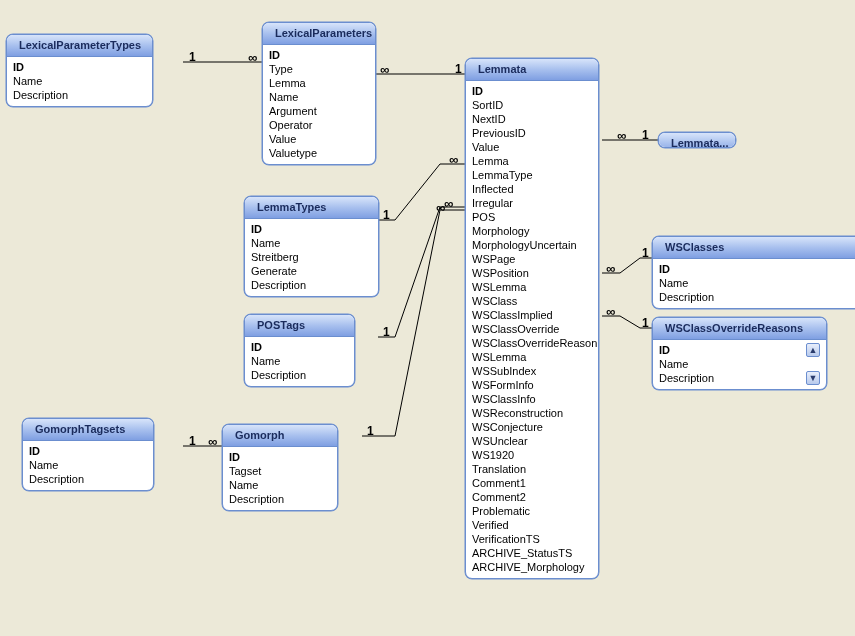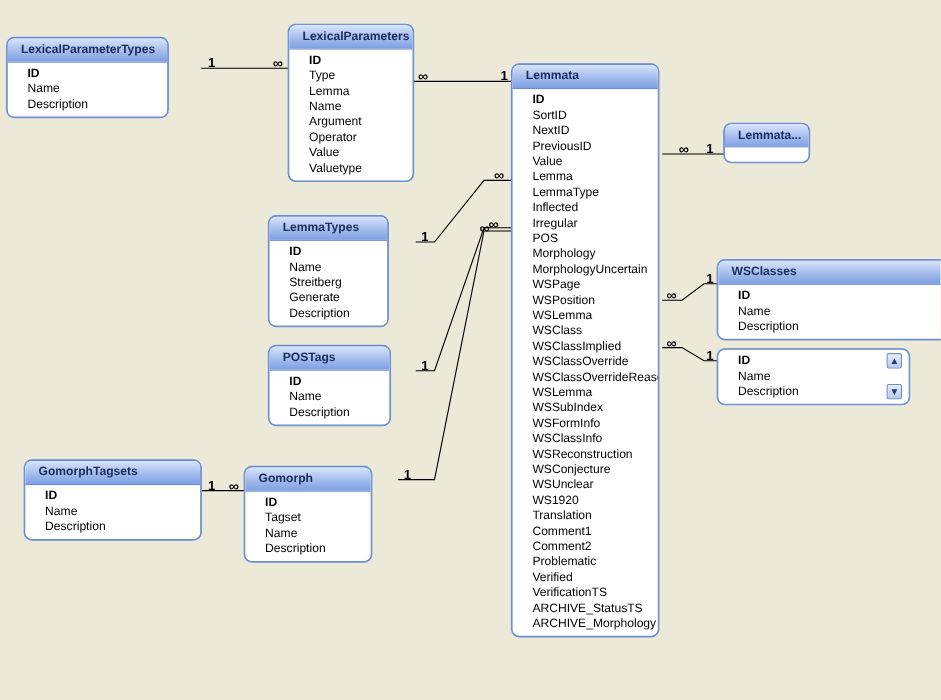--- a/index.html
+++ b/index.html
@@ -24,21 +24,21 @@
     background: linear-gradient(to bottom, #d7e4fa 0%, #a8c0ee 50%, #7f9fe2 100%);
     color: #1a2b5c;
     font-weight: bold;
     padding: 4px 8px 5px 12px;
     border-bottom: 1px solid #6b8ecf;
     font-size: 11px;
     white-space: nowrap;
     overflow: hidden;
   }
   .table-body {
-    padding: 3px 6px 4px 18px;
+    padding: 3px 6px 4px 6px;
     color: #000;
     line-height: 14px;
   }
   .table-body div {
     white-space: nowrap;
   }
   .pk { font-weight: bold; }
   svg.lines {
     position: absolute;
     top: 0; left: 0;
@@ -136,41 +136,41 @@
     <div>Type</div>
     <div>Lemma</div>
     <div>Name</div>
     <div>Argument</div>
     <div>Operator</div>
     <div>Value</div>
     <div>Valuetype</div>
   </div>
 </div>
 
-<div class="table-box" style="left:244px;top:196px;width:109px">
+<div class="table-box" style="left:244px;top:196px;width:135px">
   <div class="table-header">LemmaTypes</div>
   <div class="table-body">
     <div class="pk">ID</div>
     <div>Name</div>
     <div>Streitberg</div>
     <div>Generate</div>
     <div>Description</div>
   </div>
 </div>
 
 <div class="table-box" style="left:244px;top:314px;width:111px">
   <div class="table-header">POSTags</div>
   <div class="table-body">
     <div class="pk">ID</div>
     <div>Name</div>
     <div>Description</div>
   </div>
 </div>
 
-<div class="table-box" style="left:22px;top:418px;width:161px">
+<div class="table-box" style="left:22px;top:418px;width:132px">
   <div class="table-header">GomorphTagsets</div>
   <div class="table-body">
     <div class="pk">ID</div>
     <div>Name</div>
     <div>Description</div>
   </div>
 </div>
 
 <div class="table-box" style="left:222px;top:424px;width:116px">
   <div class="table-header">Gomorph</div>
@@ -216,32 +216,33 @@
     <div>Comment1</div>
     <div>Comment2</div>
     <div>Problematic</div>
     <div>Verified</div>
     <div>VerificationTS</div>
     <div>ARCHIVE_StatusTS</div>
     <div>ARCHIVE_Morphology</div>
   </div>
 </div>
 
-<div class="table-box" style="left:658px;top:112px;width:78px;height:36px">
+<div class="table-box" style="left:658px;top:132px;width:78px;height:16px">
   <div class="table-header" style="border-bottom:none">Lemmata...</div>
 </div>
 
 <div class="table-box" style="left:652px;top:236px;width:211px">
   <div class="table-header">WSClasses</div>
   <div class="table-body">
     <div class="pk">ID</div>
     <div>Name</div>
     <div>Description</div>
   </div>
 </div>
 
 <div class="table-box" style="left:652px;top:317px;width:175px">
+  <div class="table-header">WSClassOverrideReasons</div>
   <div class="table-body">
     <div class="pk"><span>ID</span><span class="scroll-hint">▲</span></div>
     <div>Name</div>
     <div><span>Description</span><span class="scroll-hint">▼</span></div>
   </div>
 </div>
 
 </body></html>

